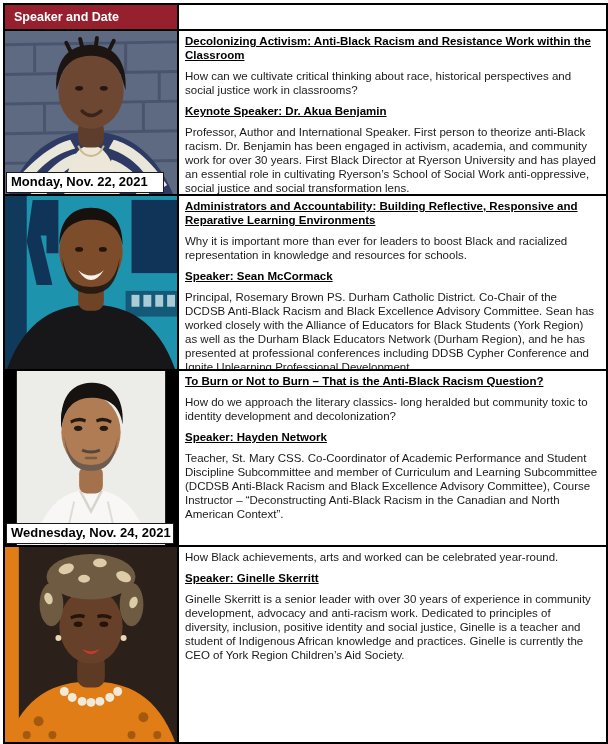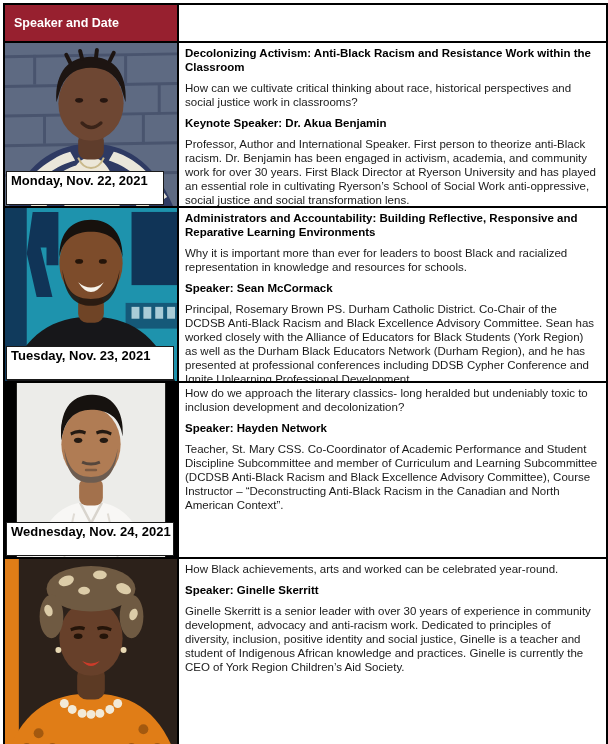--- a/index.html
+++ b/index.html
@@ -10,37 +10,37 @@
     border:2px solid #000;
     background:#fff;
   }
   .row{display:flex;box-sizing:border-box;}
   .row + .row{border-top:2px solid #000;}
   .cell-left{
     width:174px;flex:0 0 174px;box-sizing:border-box;
     border-right:2px solid #000;position:relative;overflow:hidden;
   }
   .cell-right{flex:1;box-sizing:border-box;overflow:hidden;}
-  .hdr-row{height:36px;border-radius:6px;}
+  .hdr-row{height:24px;border-radius:6px;}
   .hdr{
     background:#97202F;color:#ffffff;font-weight:bold;font-size:12.5px;
     display:flex;align-items:center;padding:0 0 0 9px;overflow:hidden;
   }
   .photo-cell{background:#000;}
   .photo-cell svg{display:block;width:100%;height:100%;}
   .date-label{
     position:absolute;left:1px;bottom:1px;right:13px;
     background:#ffffff;border:1px solid #1a1a1a;
     font-weight:bold;font-size:13px;color:#000;
-    padding:1px 3px 16px 4px;white-space:nowrap;overflow:hidden;
+    padding:1px 3px 3px 4px;white-space:nowrap;overflow:hidden;
   }
   .date-wide{right:3px;}
   .text-cell{padding:3px 8px 0 6px;}
   .text-cell p{margin:0 0 7px 0;font-size:11.5px;line-height:14px;}
-  .text-cell p.ttl{font-weight:bold;color:#000;}
+  .text-cell p.ttl{font-weight:bold;color:#000;text-decoration:underline;}
   .r1{height:165px;}
   .r2{height:175px;}
   .r3{height:176px;}
   .r4{height:197px;}
 </style>
 </head>
 <body>
 
 <div class="doc">
 
@@ -115,21 +115,20 @@
         </g>
         <path d="M2,175 C20,126 50,110 87,110 C124,110 154,126 172,175 Z" fill="#17171a"></path>
         <rect x="74" y="88" width="26" height="28" rx="9" fill="#6f4426"></rect>
         <ellipse cx="87" cy="56" rx="32" ry="38" fill="#7d4c2b"></ellipse>
         <path d="M55,50 C55,24 68,12 87,12 C106,12 119,24 119,50 C116,32 104,24 87,24 C70,24 58,32 55,50 Z" fill="#17110d"></path>
         <path d="M58,62 C60,90 72,99 87,99 C102,99 114,90 116,62 C112,86 102,92 87,92 C72,92 62,86 58,62 Z" fill="#221710" opacity="0.9"></path>
         <ellipse cx="75" cy="54" rx="4" ry="2.4" fill="#241409"></ellipse>
         <ellipse cx="99" cy="54" rx="4" ry="2.4" fill="#241409"></ellipse>
         <path d="M74,75 Q87,86 100,75 Q87,95 74,75 Z" fill="#f7f3ea"></path>
       </svg>
-      <div class="date-label date-wide">Tuesday, Nov. 23, 2021</div>
     </div>
     <div class="cell-right text-cell">
       <p class="ttl">Administrators and Accountability: Building Reflective, Responsive and Reparative Learning Environments</p>
       <p>Why it is important more than ever for leaders to boost Black and racialized representation in knowledge and resources for schools.</p>
       <p class="ttl">Speaker: Sean McCormack</p>
       <p>Principal, Rosemary Brown PS. Durham Catholic District. Co-Chair of the DCDSB Anti-Black Racism and Black Excellence Advisory Committee. Sean has worked closely with the Alliance of Educators for Black Students (York Region) as well as the Durham Black Educators Network (Durham Region), and he has presented at professional conferences including DDSB Cypher Conference and Ignite Unlearning Professional Development.</p>
     </div>
   </div>
 
   <div class="row r3">
@@ -150,21 +149,22 @@
           <path d="M66,50 q9,-5 16,-1 l-1,3 q-7,-3 -14,1 Z"></path>
           <path d="M108,50 q-9,-5 -16,-1 l1,3 q7,-3 14,1 Z"></path>
           <ellipse cx="74" cy="58" rx="4.2" ry="2.6"></ellipse>
           <ellipse cx="100" cy="58" rx="4.2" ry="2.6"></ellipse>
         </g>
         <path d="M82,88 L92,88" stroke="#7c5a42" stroke-width="2.5" stroke-linecap="round"></path>
       </svg>
       <div class="date-label date-wide">Wednesday, Nov. 24, 2021</div>
     </div>
     <div class="cell-right text-cell">
-      <p>How do we approach the literary classics- long heralded but undeniably toxic to inclusion development and decolonization?</p>
+      <p class="ttl">To Burn or Not to Burn – That is the Anti-Black Racism Question?</p>
+      <p>How do we approach the literary classics- long heralded but community toxic to identity development and decolonization?</p>
       <p class="ttl">Speaker: Hayden Network</p>
       <p>Teacher, St. Mary CSS. Co-Coordinator of Academic Performance and Student Discipline Subcommittee and member of Curriculum and Learning Subcommittee (DCDSB Anti-Black Racism and Black Excellence Advisory Committee), Course Instructor – “Deconstructing Anti-Black Racism in the Canadian and North American Context”.</p>
     </div>
   </div>
 
   <div class="row r4">
     <div class="cell-left photo-cell">
       <svg viewBox="0 0 174 197" preserveAspectRatio="none">
         <rect width="174" height="197" fill="#2c211a"></rect>
         <rect x="0" y="0" width="14" height="197" fill="#e07d17"></rect>

